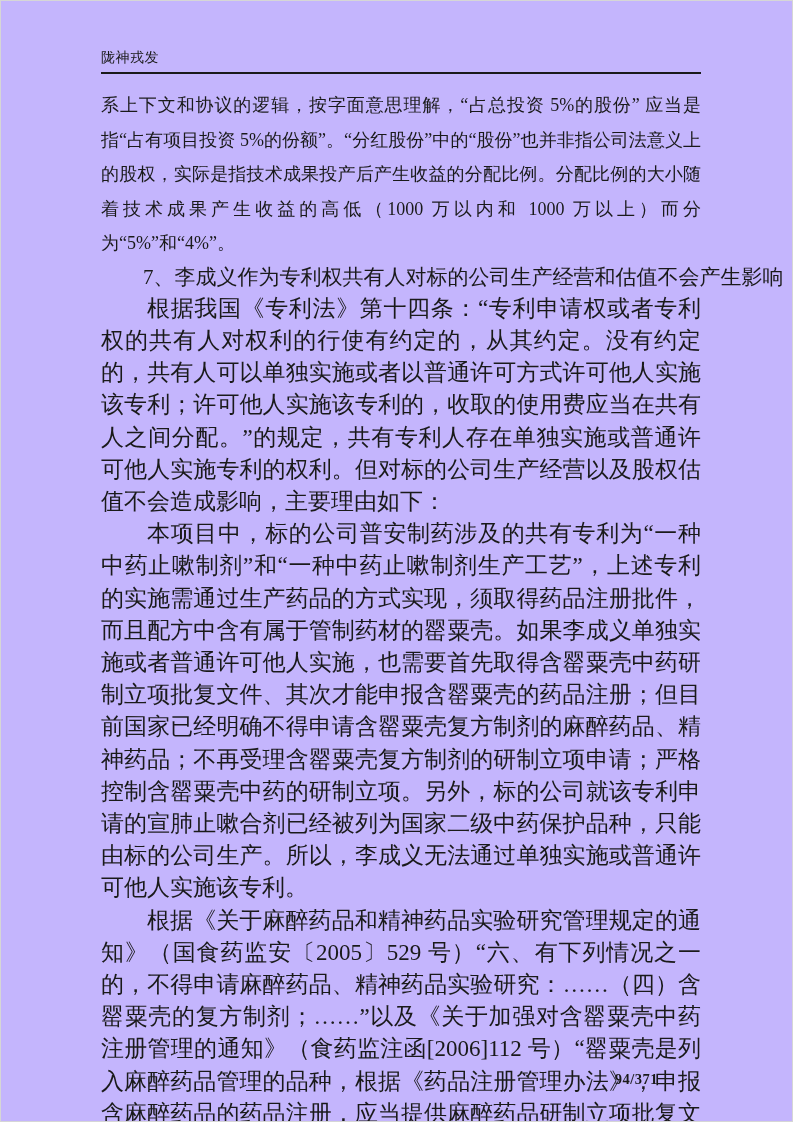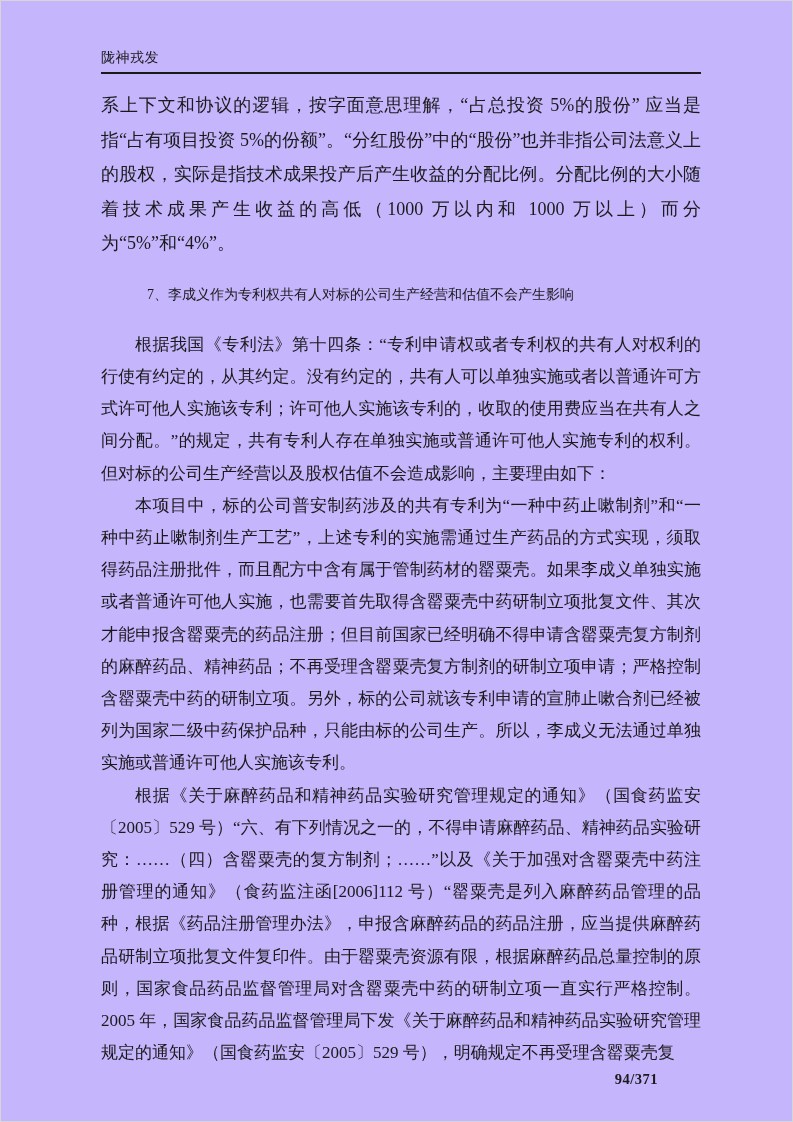--- a/index.html
+++ b/index.html
@@ -39,30 +39,30 @@
     text-align: justify;
   }
   .para-emphasis {
     margin: 0;
     font-weight: 400;
     font-size: 18px;
     line-height: 34.5px;
     text-indent: 0;
   }
   .para-heading {
-    margin: 18px;
-    font-size: 14px;
+    margin: 0;
+    font-size: 21px;
     line-height: 32.2px;
     text-indent: 2em;
     text-align: left;
     white-space: nowrap;
   }
   .para-body {
     margin: 0;
-    font-size: 17px;
+    font-size: 23px;
     line-height: 32.2px;
     text-indent: 2em;
   }
   .footer {
     position: absolute;
     top: 1026px;
     right: 134px;
     font-size: 14.5px;
     font-weight: 700;
     letter-spacing: 0.5px;

